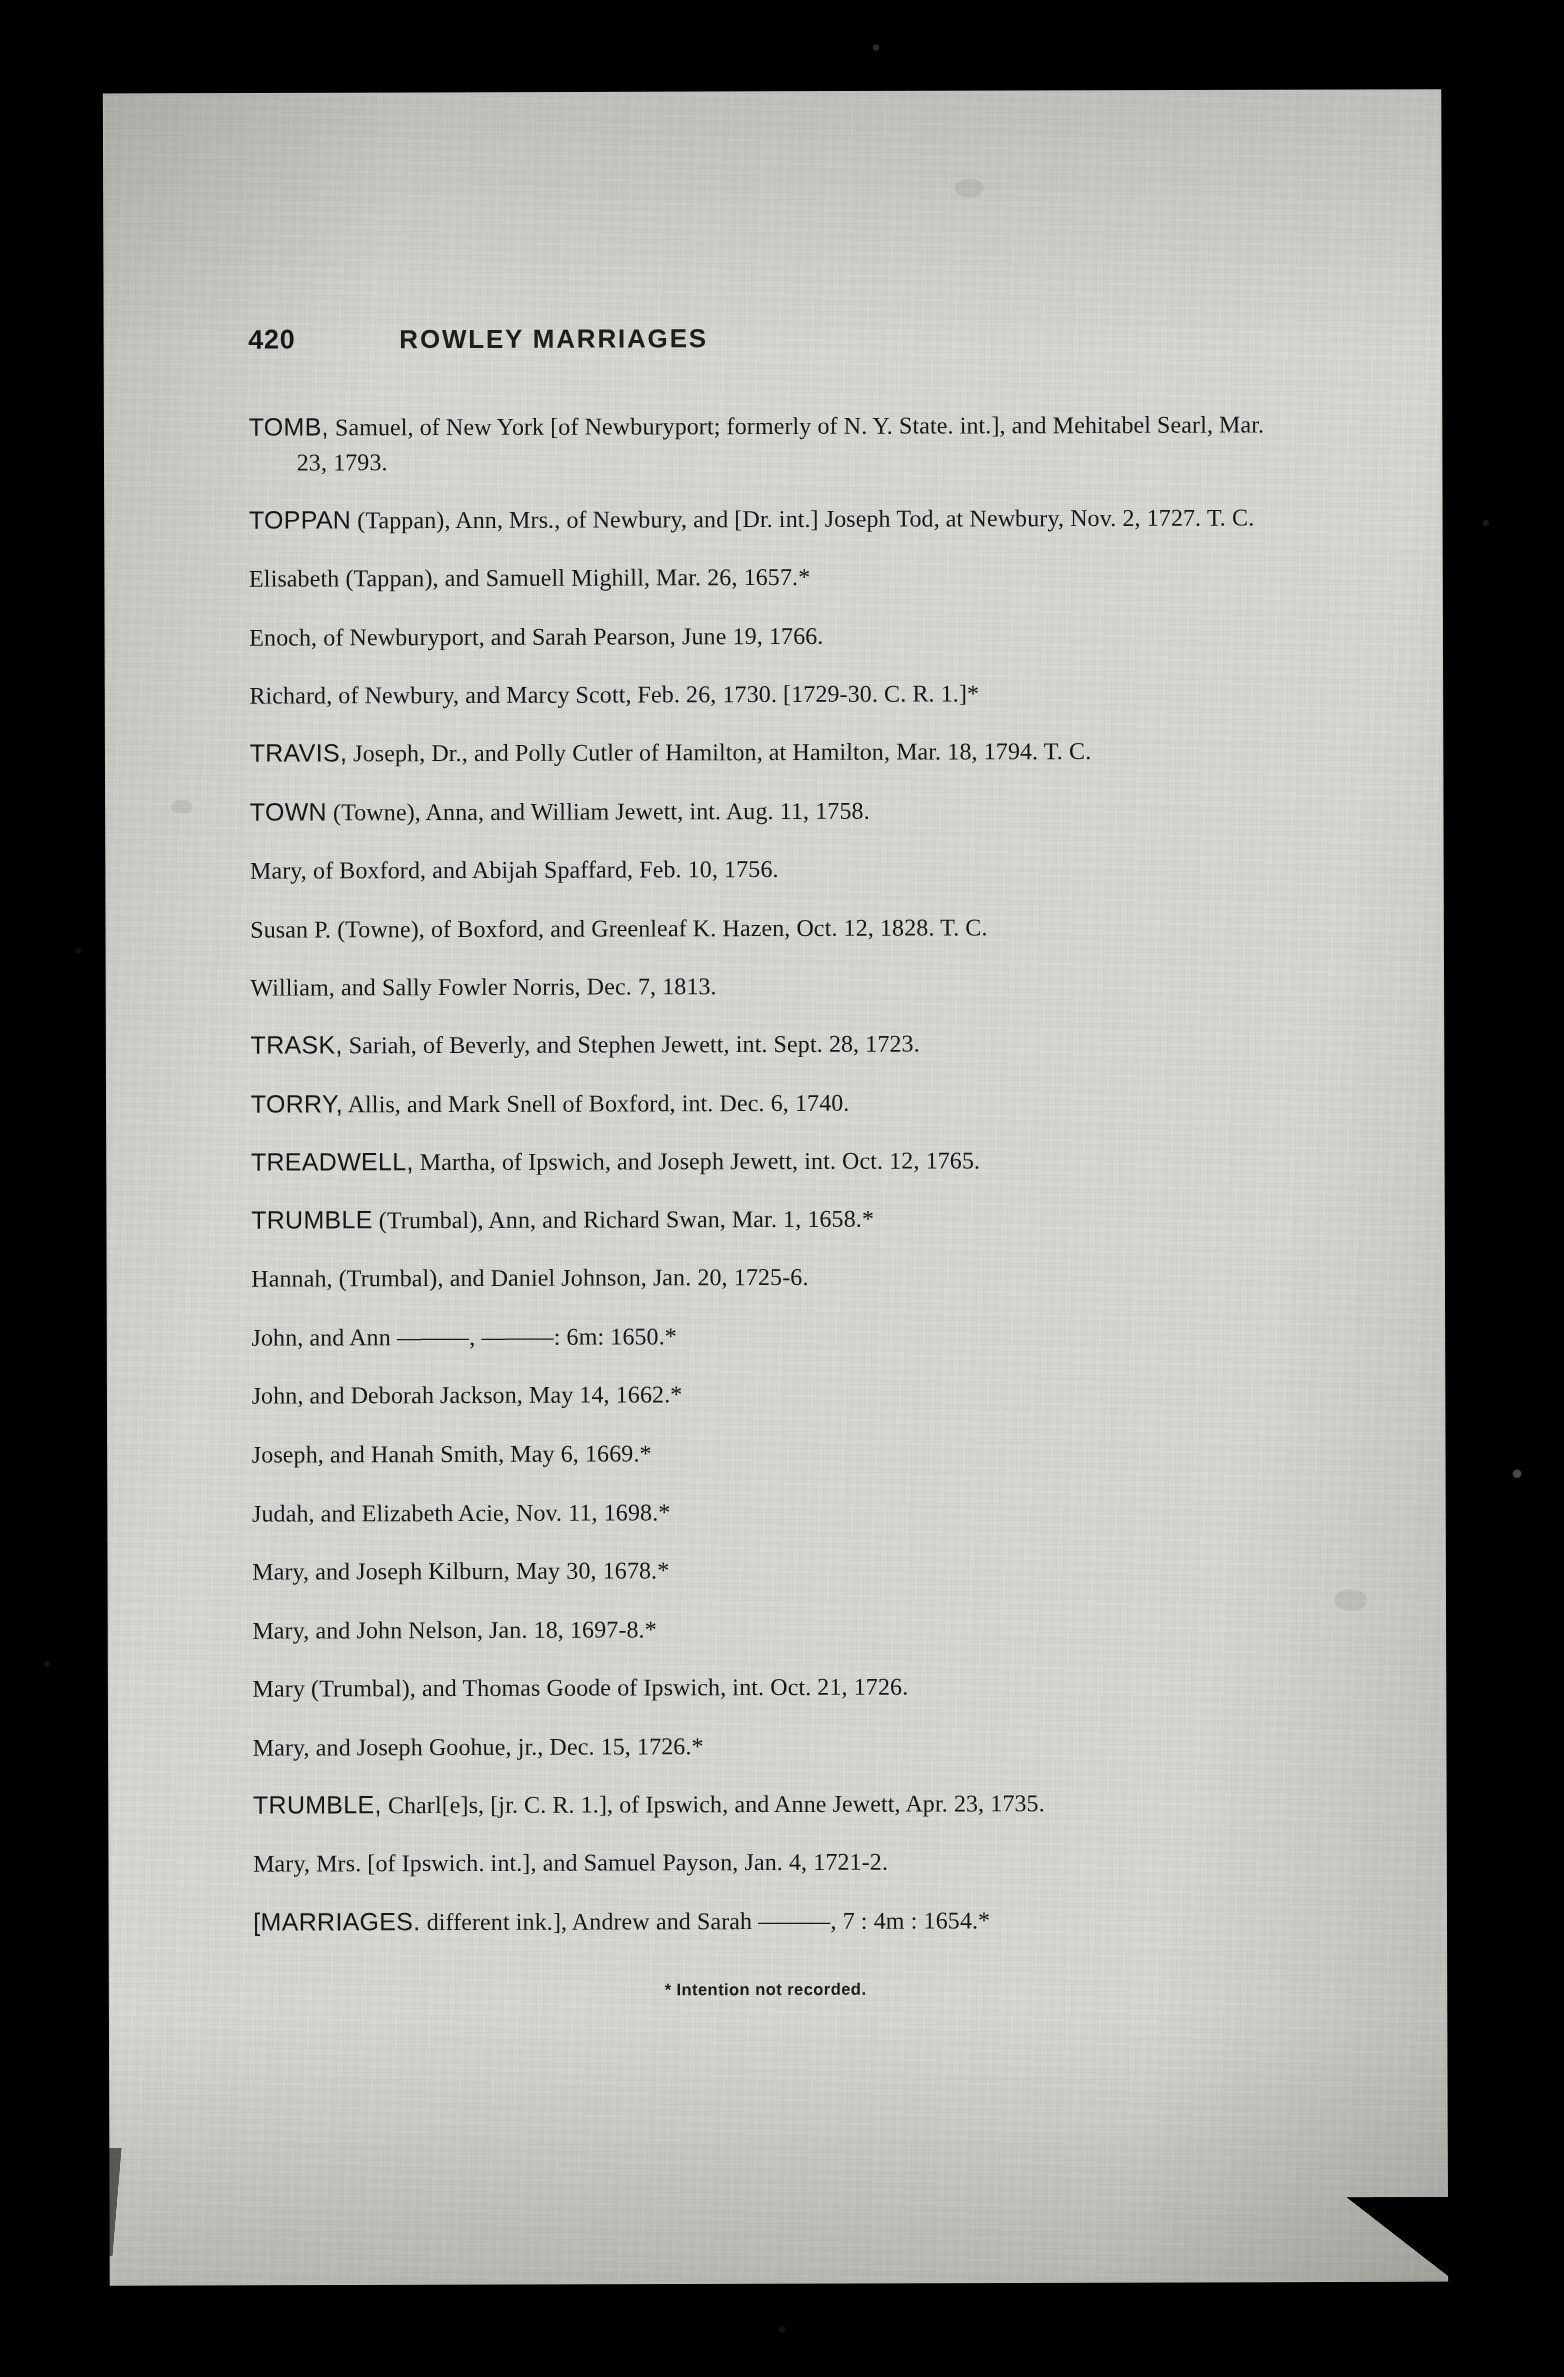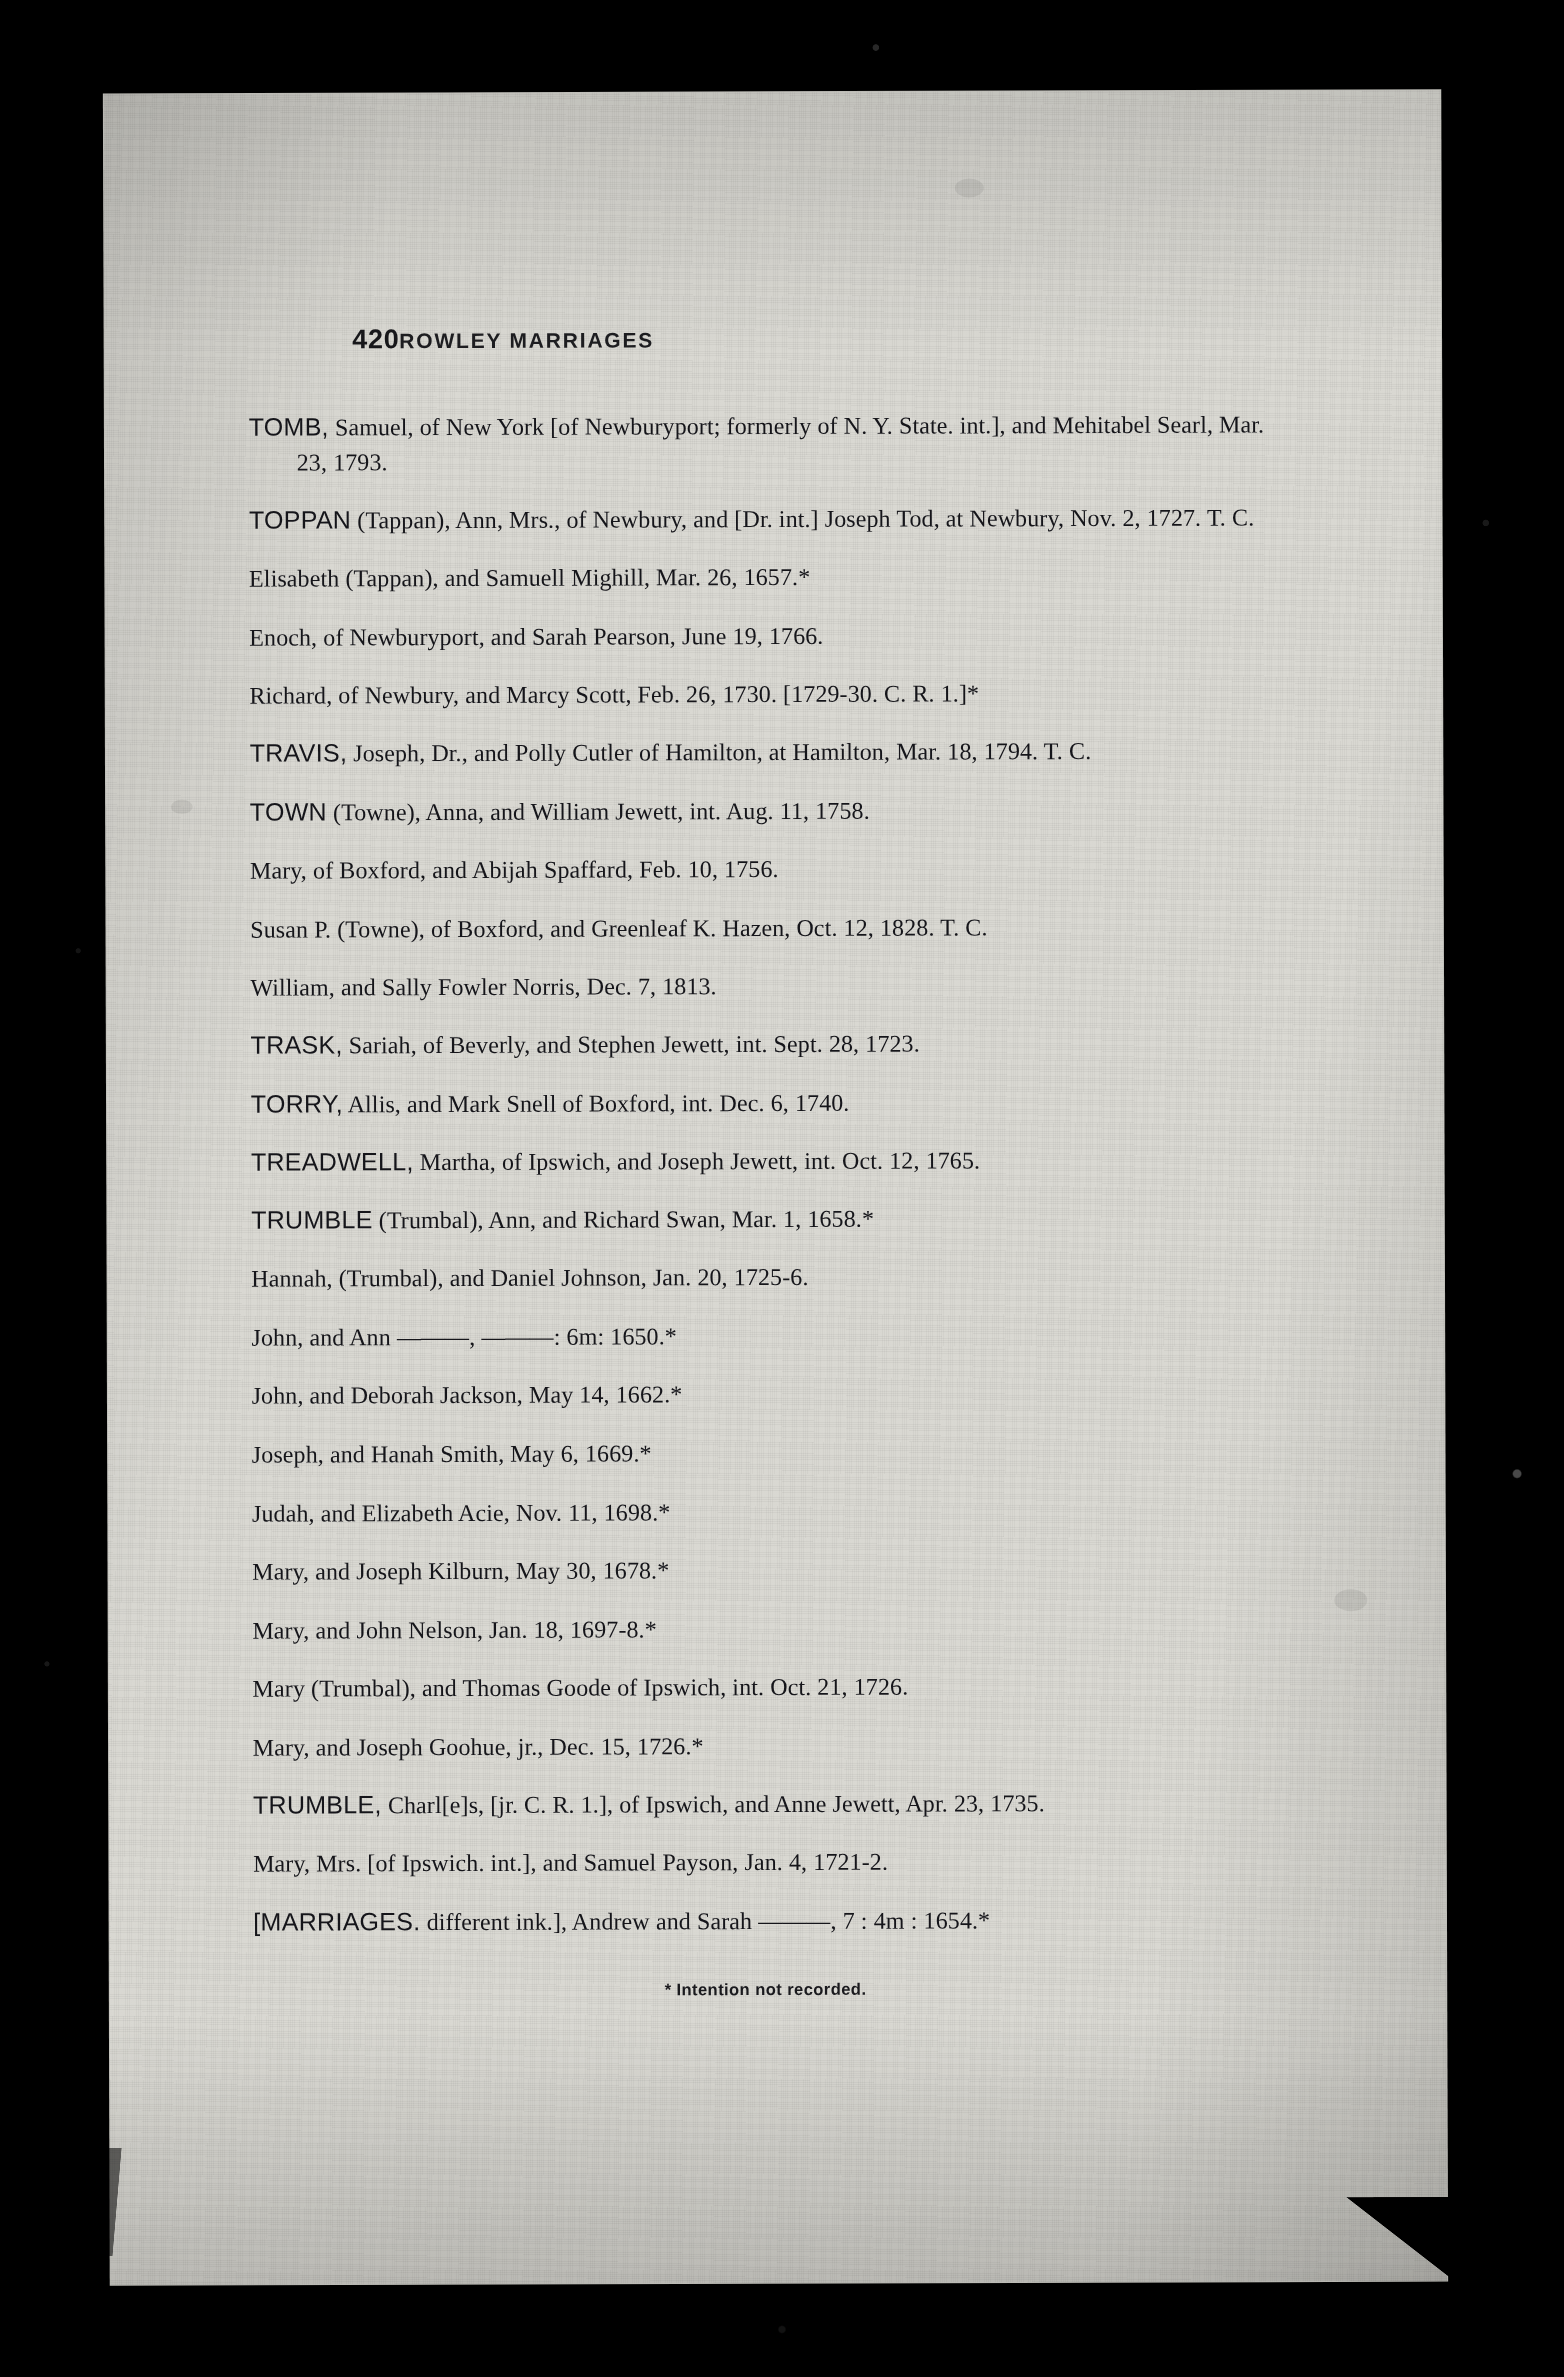--- a/index.html
+++ b/index.html
@@ -90,25 +90,24 @@
     align-items: baseline;
     margin-bottom: 53px;
   }
   .folio {
     font-family: "Liberation Sans", sans-serif;
     font-weight: bold;
     font-size: 27px;
     letter-spacing: 0.7px;
     color: #17171a;
     width: 151px;
-    text-align: right;
   }
   .running-title {
     font-family: "Liberation Sans", sans-serif;
-    font-size: 21px;
+    font-size: 26px;
     letter-spacing: 1.8px;
     color: #1d1d20;
     font-weight: bold;
   }
 
   
   .entry {
     font-size: 24px;
     line-height: 1.44;
     color: #15151a;

